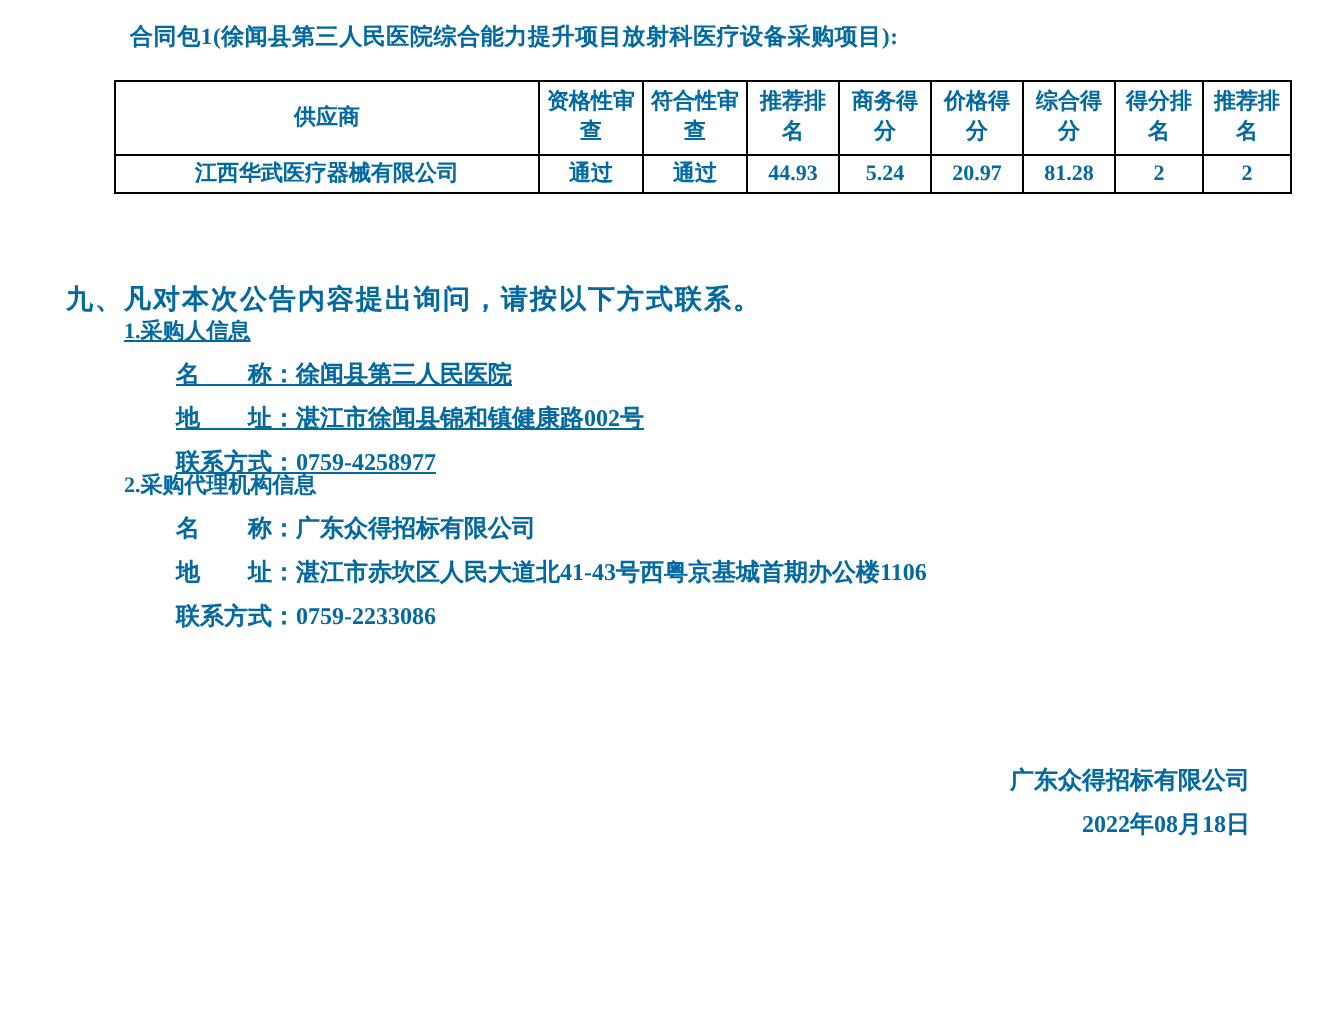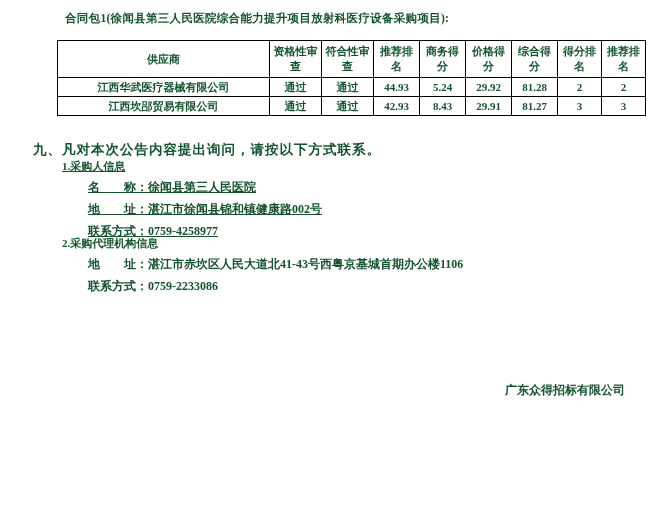--- a/index.html
+++ b/index.html
@@ -1,20 +1,20 @@
 <!DOCTYPE html>
 <html><head>
 <meta charset="utf-8">
 <style>
   html,body{margin:0;padding:0;background:#ffffff;}
   #doc{
     position:relative;
     width:663px;height:516px;
     background:#ffffff;
-    color:#14532d;
+    color:#0369a1;
     font-family:"Liberation Serif","DejaVu Serif",serif;
     overflow:hidden;
   }
   .title{
     position:absolute;left:65px;top:11px;
     font-size:11.5px;font-weight:bold;letter-spacing:0.3px;
     white-space:nowrap;
   }
   table.score-table{
     position:absolute;left:57px;top:40px;
@@ -91,52 +91,43 @@
         <th>推荐排名</th>
       </tr>
     </thead>
     <tbody>
       <tr>
         <td>江西华武医疗器械有限公司</td>
         <td>通过</td>
         <td>通过</td>
         <td>44.93</td>
         <td>5.24</td>
-        <td>29.92</td>
+        <td>20.97</td>
         <td>81.28</td>
         <td>2</td>
         <td>2</td>
-      </tr>
-      <tr>
-        <td>江西坎郘贸易有限公司</td>
-        <td>通过</td>
-        <td>通过</td>
-        <td>42.93</td>
-        <td>8.43</td>
-        <td>29.91</td>
-        <td>81.27</td>
-        <td>3</td>
-        <td>3</td>
       </tr>
     </tbody>
   </table>
 
   <div class="inquiry-heading">九、凡对本次公告内容提出询问，请按以下方式联系。</div>
 
   <div class="contact-block b1">
     <div class="block-title">1.采购人信息</div>
     <div class="contact-line"><span class="contact-label">名　　称：</span><span class="contact-value">徐闻县第三人民医院</span></div>
     <div class="contact-line"><span class="contact-label">地　　址：</span><span class="contact-value">湛江市徐闻县锦和镇健康路002号</span></div>
     <div class="contact-line"><span class="contact-label">联系方式：</span><span class="contact-value">0759-4258977</span></div>
   </div>
 
   <div class="contact-block b2">
     <div class="block-title">2.采购代理机构信息</div>
+    <div class="contact-line"><span class="contact-label">名　　称：</span><span class="contact-value">广东众得招标有限公司</span></div>
     <div class="contact-line"><span class="contact-label">地　　址：</span><span class="contact-value">湛江市赤坎区人民大道北41-43号西粤京基城首期办公楼1106</span></div>
     <div class="contact-line"><span class="contact-label">联系方式：</span><span class="contact-value">0759-2233086</span></div>
   </div>
 
 
   <div class="footer">
     <div class="footer-company">广东众得招标有限公司</div>
+    <div class="footer-date">2022年08月18日</div>
   </div>
 
 </div>
 
 </body></html>

